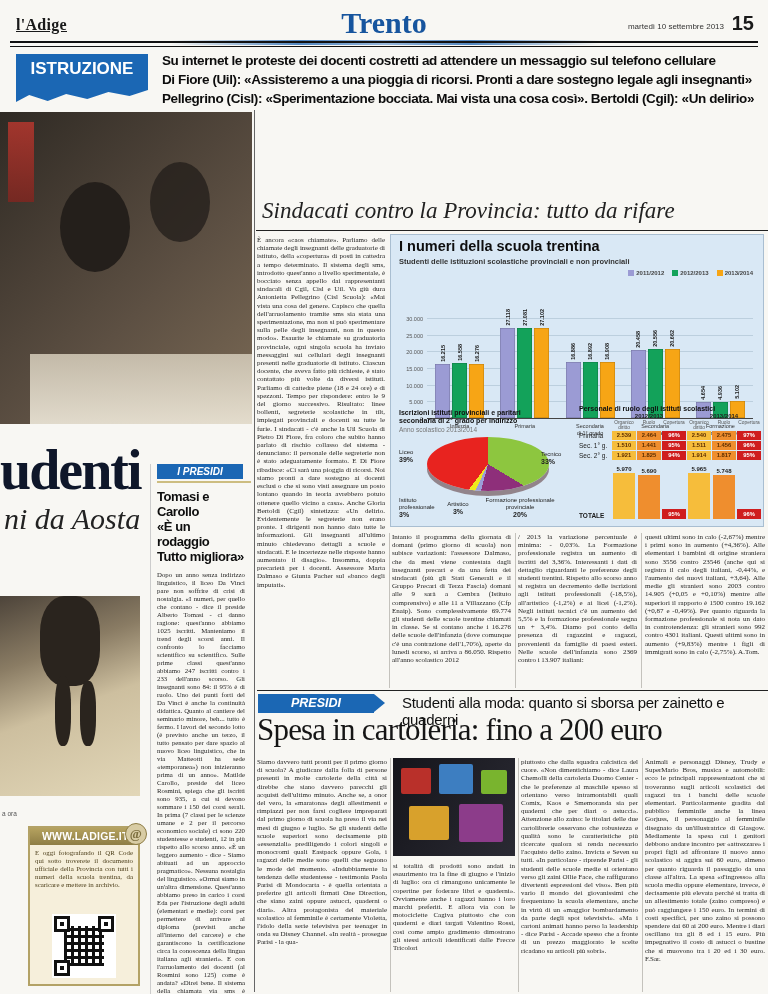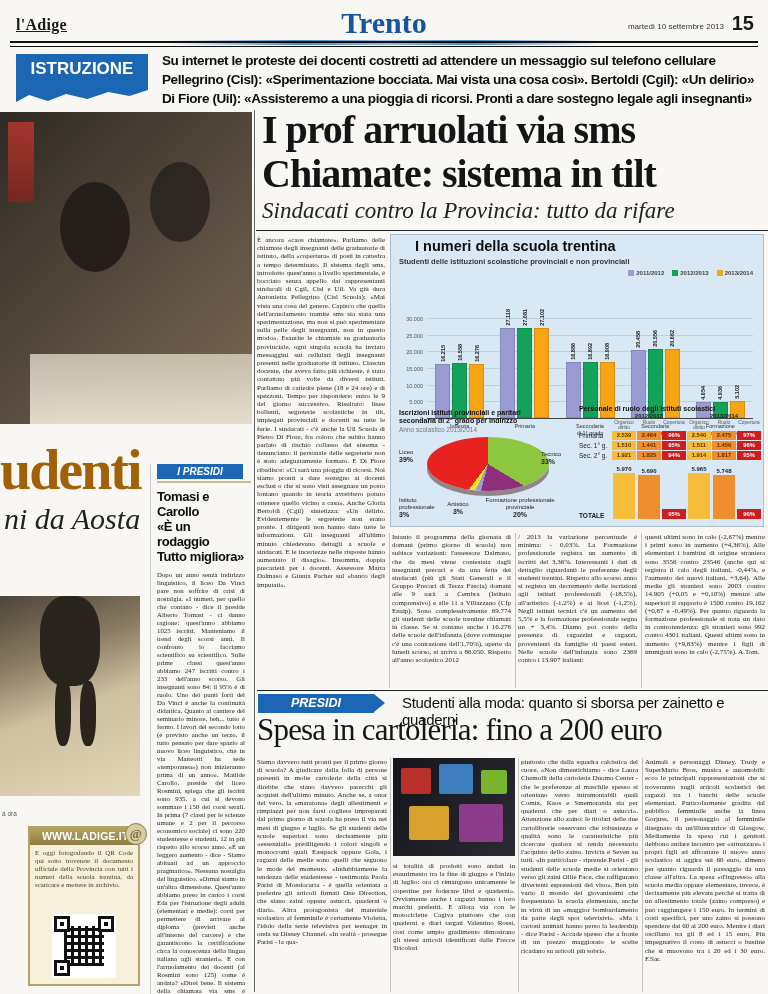--- a/index.html
+++ b/index.html
@@ -37,21 +37,21 @@
   
   .hl1{position:absolute;left:262px;top:108px;width:502px;font:bold 40px/44px "Liberation Serif",serif;letter-spacing:-1px;color:#151515;}
   .hl-sub{position:absolute;left:262px;top:198px;width:502px;font:italic 23px "Liberation Serif",serif;color:#222;}
   .rule-dark{position:absolute;background:#222;}
   .vrule{position:absolute;width:1px;background:#666;}
   .vrule-light{position:absolute;width:1px;background:#c4c2bc;}
   
   .bodycol{position:absolute;font:7px/8.2px "Liberation Serif",serif;text-align:justify;color:#1d1d1d;overflow:hidden;}
   
   .infobox{position:absolute;left:390px;top:234px;width:374px;height:293px;background:#d9e8f5;border:1px solid #a9bed1;box-sizing:border-box;}
-  .ib-title{position:absolute;left:24px;top:3px;font:bold 14.5px "Liberation Sans",sans-serif;color:#0e0e0e;}
+  .ib-title{position:absolute;left:8px;top:3px;font:bold 14.5px "Liberation Sans",sans-serif;color:#0e0e0e;}
   .ib-sub{position:absolute;left:8px;top:22px;font:bold 7.5px "Liberation Sans",sans-serif;color:#333;}
   #bar-legend{position:absolute;top:35px;right:10px;display:flex;gap:8px;font:bold 6px "Liberation Sans",sans-serif;color:#444;}
   .leg-item{display:flex;align-items:center;}
   .sw{width:6px;height:6px;margin-right:2px;display:inline-block;}
   #bar-chart{position:absolute;left:8px;top:44px;right:10px;height:160px;}
   #bar-yaxis{position:absolute;left:0;bottom:20px;width:26px;height:100px;}
   .ytick{position:absolute;right:2px;font:5.5px "Liberation Sans",sans-serif;color:#555;}
   #bar-grid{position:absolute;left:28px;right:0;bottom:20px;height:100px;}
   .gridline{position:absolute;left:0;right:0;height:1px;background:#bccfde;}
   #bar-groups{position:absolute;left:28px;right:0;bottom:20px;height:100px;display:flex;border-bottom:1.5px solid #444;}
@@ -84,21 +84,21 @@
   .cell.yellow{background:#f6bd3b;}
   .cell.orange{background:#ef8e2e;}
   .cell.red{background:#cf1d1e;color:#fff;}
   .tot-row{display:flex;gap:1px;align-items:flex-end;margin-top:3px;height:56px;}
   .tot-label{width:32px;font:bold 6.5px "Liberation Sans",sans-serif;flex:none;}
   .tot-col{width:24px;display:flex;flex-direction:column;align-items:center;justify-content:flex-end;flex:none;}
   .tot-num{font:bold 6px "Liberation Sans",sans-serif;color:#222;margin-bottom:1px;}
   .tot-bar{width:22px;}
   .tot-red{width:24px;height:10px;background:#cf1d1e;color:#fff;font:bold 5.8px/10px "Liberation Sans",sans-serif;text-align:center;flex:none;}
   
-  .frag-hl{position:absolute;left:0px;top:438px;font:bold 56px "Liberation Serif",serif;letter-spacing:-2px;color:#a16207;}
+  .frag-hl{position:absolute;left:0px;top:438px;font:bold 56px "Liberation Serif",serif;letter-spacing:-2px;color:#0f172a;}
   .frag-sub{position:absolute;left:4px;top:502px;font:italic 30px "Liberation Serif",serif;color:#222;}
   .presidi{position:absolute;left:150px;top:424px;width:95px;height:542px;border-left:1px solid #ccc;padding-left:6px;box-sizing:border-box;margin-top:40px;}
   .presidi-label{width:86px;background:#1b67b4;color:#fff;font:bold italic 10px/15px "Liberation Sans",sans-serif;text-align:center;height:15px;}
   .presidi-goldrule{width:94px;height:2px;background:#cdbd80;margin-top:2px;}
   .presidi-title{font:bold 13px/15px "Liberation Sans",sans-serif;letter-spacing:-.4px;margin-top:6px;color:#0d0d0d;}
   .presidi-body{margin-top:7px;font:6.8px/8px "Liberation Serif",serif;text-align:justify;height:430px;overflow:hidden;color:#1d1d1d;}
   
   .ladige{position:absolute;left:28px;top:826px;width:112px;height:160px;border:2px solid #b3a266;background:#f6efdb;box-sizing:border-box;}
   .ladige-head{height:17px;background:linear-gradient(#b5a25f,#8e7d45);color:#fff;
       font:bold 10.5px/17px "Liberation Sans",sans-serif;padding-left:12px;letter-spacing:.2px;position:relative;}
@@ -129,35 +129,31 @@
   <div class="section-title">Trento</div>
   <div class="dateline">martedì 10 settembre 2013</div>
   <div class="pagenum">15</div>
   <div class="header-glow"></div>
   <div class="header-rule1"></div>
   <div class="header-rule2"></div>
 
   <div class="kicker-label">ISTRUZIONE</div>
   <div class="kicker-lines">
     <div class="kicker-line">Su internet le proteste dei docenti costretti ad attendere un messaggio sul telefono cellulare</div>
+    <div class="kicker-line">Di Fiore (Uil): «Assisteremo a una pioggia di ricorsi. Pronti a dare sostegno legale agli insegnanti»</div>
     <div class="kicker-line">Pellegrino (Cisl): «Sperimentazione bocciata. Mai vista una cosa così». Bertoldi (Cgil): «Un delirio»</div>
-    <div class="kicker-line">Di Fiore (Uil): «Assisteremo a una pioggia di ricorsi. Pronti a dare sostegno legale agli insegnanti»</div>
   </div>
 
   <div class="photo photo-class">
     <div class="ph-red"></div>
     <div class="ph-person" style="left:60px;top:70px;width:70px;height:90px;"></div>
     <div class="ph-person" style="left:150px;top:50px;width:60px;height:80px;opacity:.8;"></div>
     <div class="ph-desk"></div>
   </div>
 
-  <div class="hl1">
-    <div>I prof arruolati via sms</div>
-    <div>Chiamate: sistema in tilt</div>
-  </div>
   <div class="hl-sub">Sindacati contro la Provincia: tutto da rifare</div>
   <div class="rule-dark" style="left:256px;top:230px;width:512px;height:1px;"></div>
   <div class="vrule" style="left:254px;top:110px;height:882px;"></div>
 
   <div class="infobox">
     <div class="ib-title">I numeri della scuola trentina</div>
     <div class="ib-sub">Studenti delle istituzioni scolastiche provinciali e non provinciali</div>
     <div id="bar-legend">
         <div class="leg-item">
           <div class="sw" style="background: rgb(155, 155, 212);"></div>

